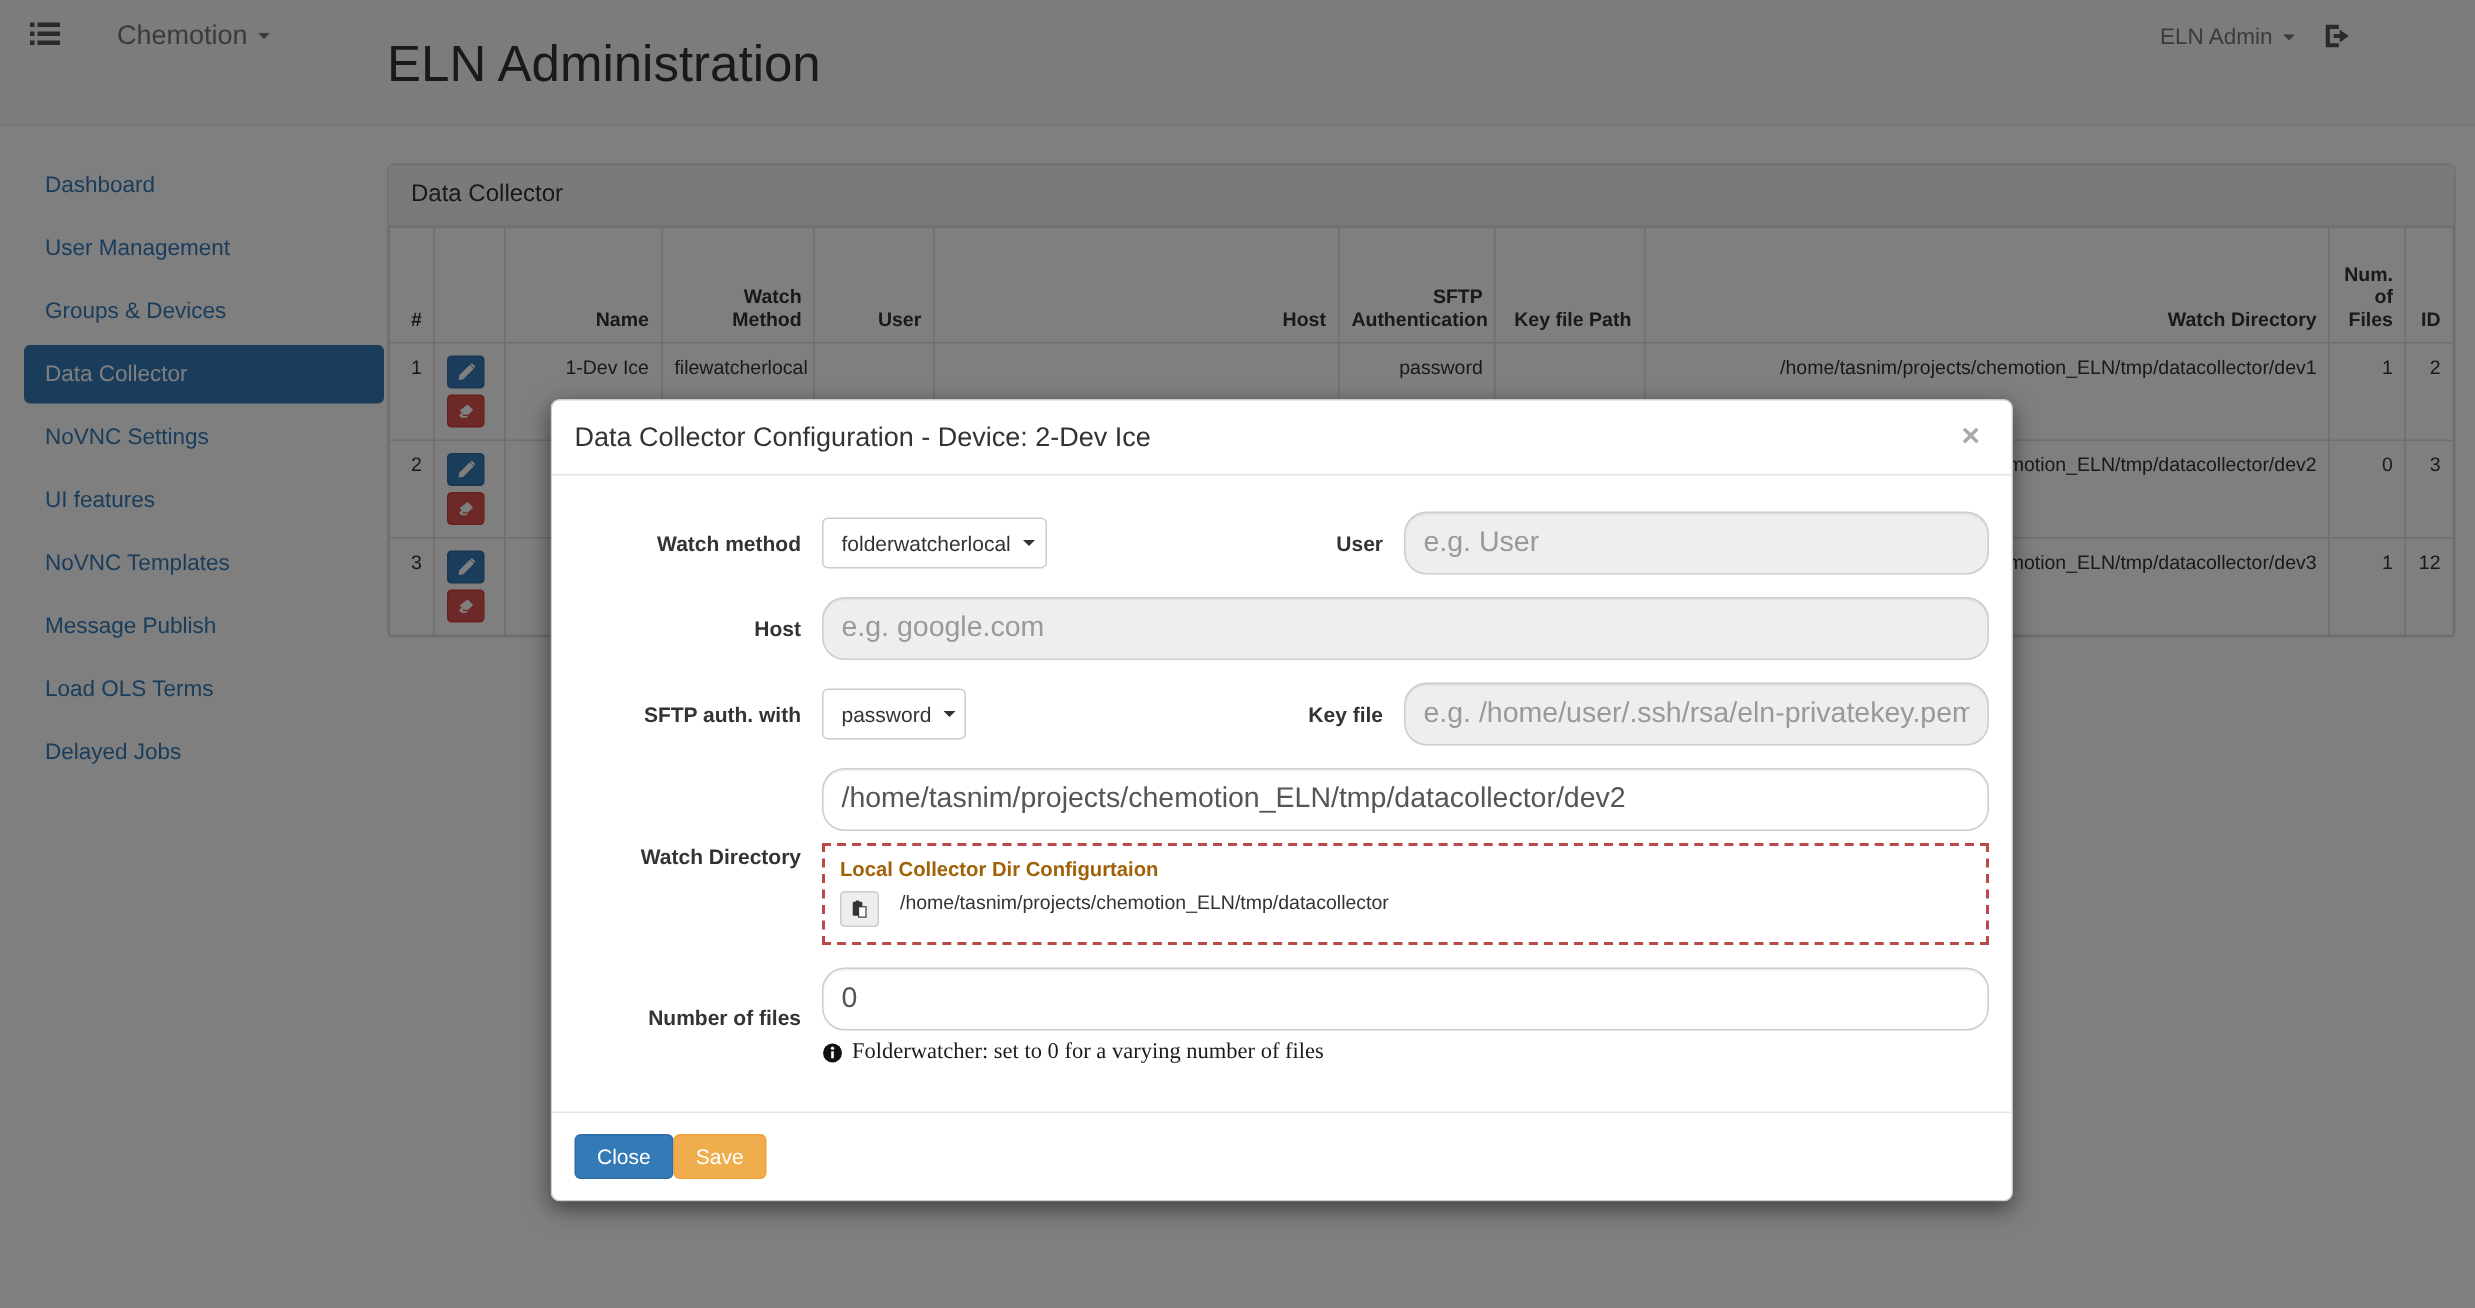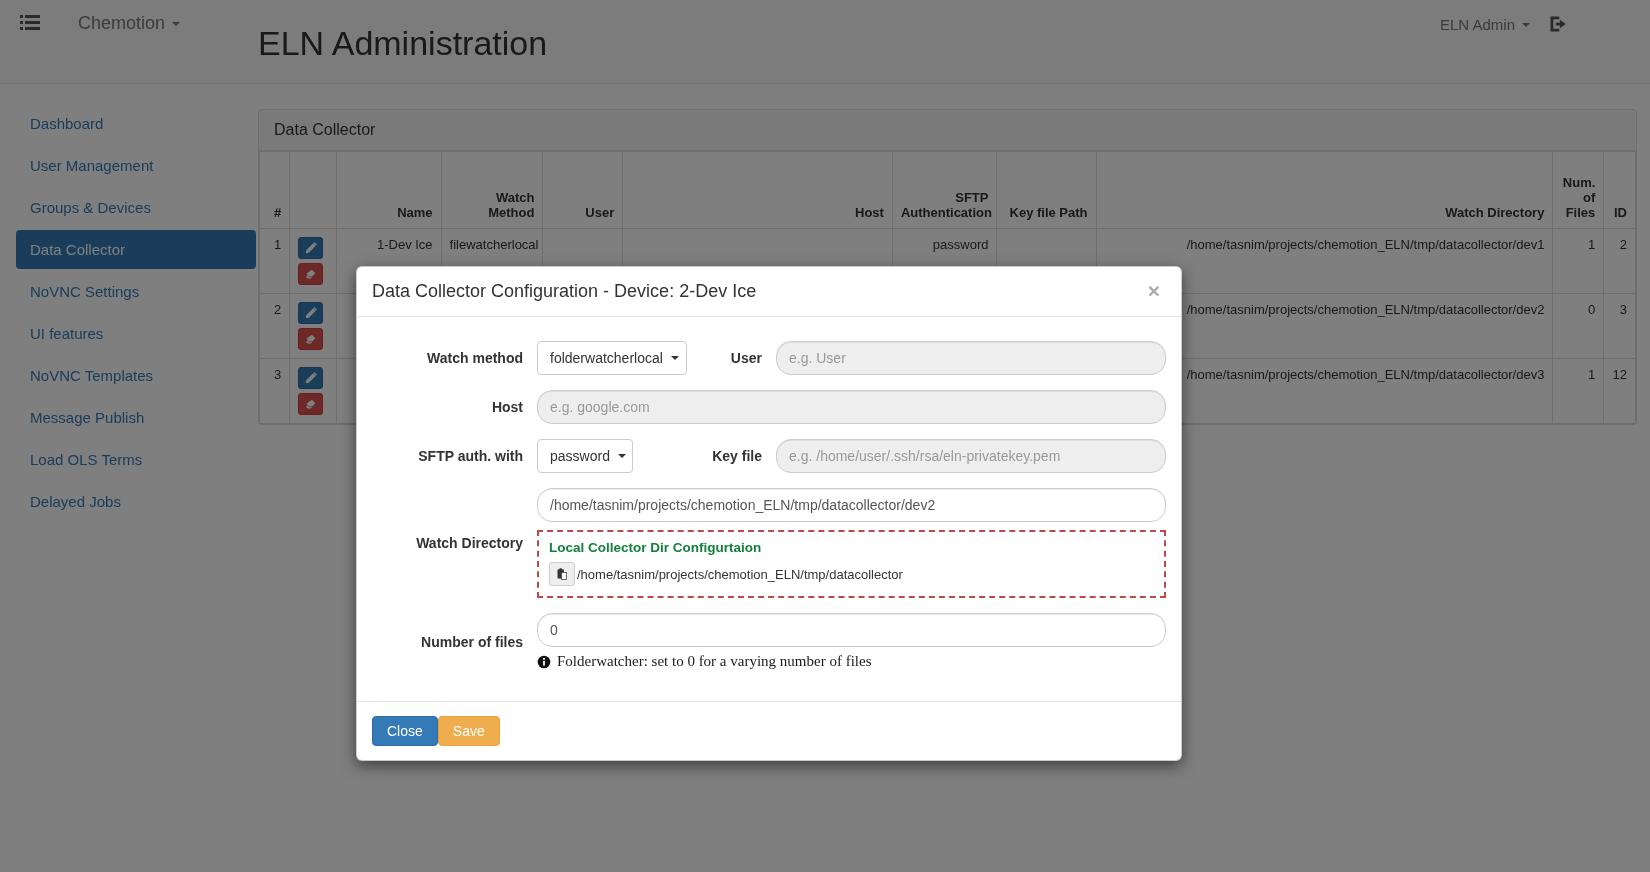--- a/index.html
+++ b/index.html
@@ -26,39 +26,39 @@
   table.dc{width:100%;border-collapse:collapse;table-layout:fixed;}
   table.dc th,table.dc td{border:1px solid #ddd;padding:8px;font-size:13px;color:#333;text-align:right;}
   table.dc th{vertical-align:bottom;height:77px;font-weight:bold;}
   table.dc td{vertical-align:top;height:62px;}
   td.nowrap,th.nowrap{white-space:nowrap;overflow:hidden;}
   .btn-xs{width:25px;height:22px;border-radius:3px;display:flex;align-items:center;justify-content:center;padding:0;cursor:pointer;}
   .btn-edit{background:#337ab7;border:1px solid #2e6da4;}
   .btn-del{background:#d9534f;border:1px solid #d43f3a;margin-top:4px;}
   
   .backdrop{position:absolute;left:0;top:0;width:100%;height:100%;background:rgba(0,0,0,0.5);z-index:10;}
-  .modal{position:absolute;left:356px;top:266px;width:826px;background:#fff;border:1px solid rgba(0,0,0,.2);border-radius:6px;box-shadow:0 5px 15px rgba(0,0,0,.5);z-index:20;}
+  .modal{position:absolute;left:367px;top:266px;width:975px;background:#fff;border:1px solid rgba(0,0,0,.2);border-radius:6px;box-shadow:0 5px 15px rgba(0,0,0,.5);z-index:20;}
   .modal-header{position:relative;padding:14px 15px;border-bottom:1px solid #e5e5e5;}
   .modal-title{margin:0;font-size:18px;font-weight:500;color:#333;}
   .modal-close{position:absolute;right:15px;top:12px;font-size:21px;font-weight:bold;color:#aaa;line-height:1;cursor:pointer;background:none;border:none;}
   .modal-body{padding:24px 15px 10px 15px;}
   .frow{display:flex;align-items:center;margin-bottom:15px;}
   .flabel{flex:none;width:165px;text-align:right;padding-right:14px;font-weight:bold;font-size:14px;color:#333;}
   .mid-label{flex:1;text-align:right;padding-right:14px;font-weight:bold;font-size:14px;color:#333;}
   .dd-btn{height:34px;padding:6px 12px;background:#fff;border:1px solid #ccc;border-radius:4px;font-size:14px;color:#333;display:inline-flex;align-items:center;gap:8px;cursor:pointer;}
   .dd-caret{display:inline-block;width:0;height:0;border-left:4px solid transparent;border-right:4px solid transparent;border-top:4px solid #333;}
-  .txt{height:34px;border:1px solid #ccc;border-radius:15px;padding:8px 12px;font-size:14px;color:#555;box-shadow:inset 0 1px 1px rgba(0,0,0,.075);font-family:inherit;}
+  .txt{height:34px;border:1px solid #ccc;border-radius:15px;padding:20px 12px;font-size:19px;color:#555;box-shadow:inset 0 1px 1px rgba(0,0,0,.075);font-family:inherit;}
   .txt:disabled{background:#eee;cursor:not-allowed;}
   .txt::placeholder{color:#999;opacity:1;}
   .w-half{flex:none;width:390px;}
   .w-full{flex:1;}
   .stack{flex:1;display:flex;flex-direction:column;}
   .dashed-box{margin-top:8px;border:2px dashed #b94a48;padding:6px 10px 10px 10px;background:#fff;}
-  .dashed-title{font-size:13.5px;font-weight:bold;color:#15803d;margin:2px 0 4px 0;}
-  .path-row{display:flex;align-items:center;gap:2px;margin-top:7px;}
+  .dashed-title{font-size:13.5px;font-weight:bold;color:#a16207;margin:2px 0 4px 0;}
+  .path-row{display:flex;align-items:flex-start;gap:14px;margin-top:7px;}
   .copy-btn{flex:none;width:26px;height:24px;background:#eee;border:1px solid #ccc;border-radius:3px;display:flex;align-items:center;justify-content:center;cursor:pointer;}
   .path-text{font-size:13px;color:#333;}
   .hint{margin-top:6px;display:flex;align-items:center;gap:6px;font-family:"Liberation Serif","DejaVu Serif",serif;font-size:15px;color:#1a1a1a;}
   .info-dot{flex:none;width:14px;height:14px;}
   .modal-footer{margin-top:6px;padding:14px 15px;border-top:1px solid #e5e5e5;display:flex;gap:0;}
   .btn{padding:6px 14px;font-size:14px;border-radius:4px;color:#fff;border:1px solid transparent;cursor:pointer;font-family:inherit;}
   .btn-primary{background:#337ab7;border-color:#2e6da4;}
   .btn-warning{background:#f0ad4e;border-color:#eea236;}
 </style>
 </head>

